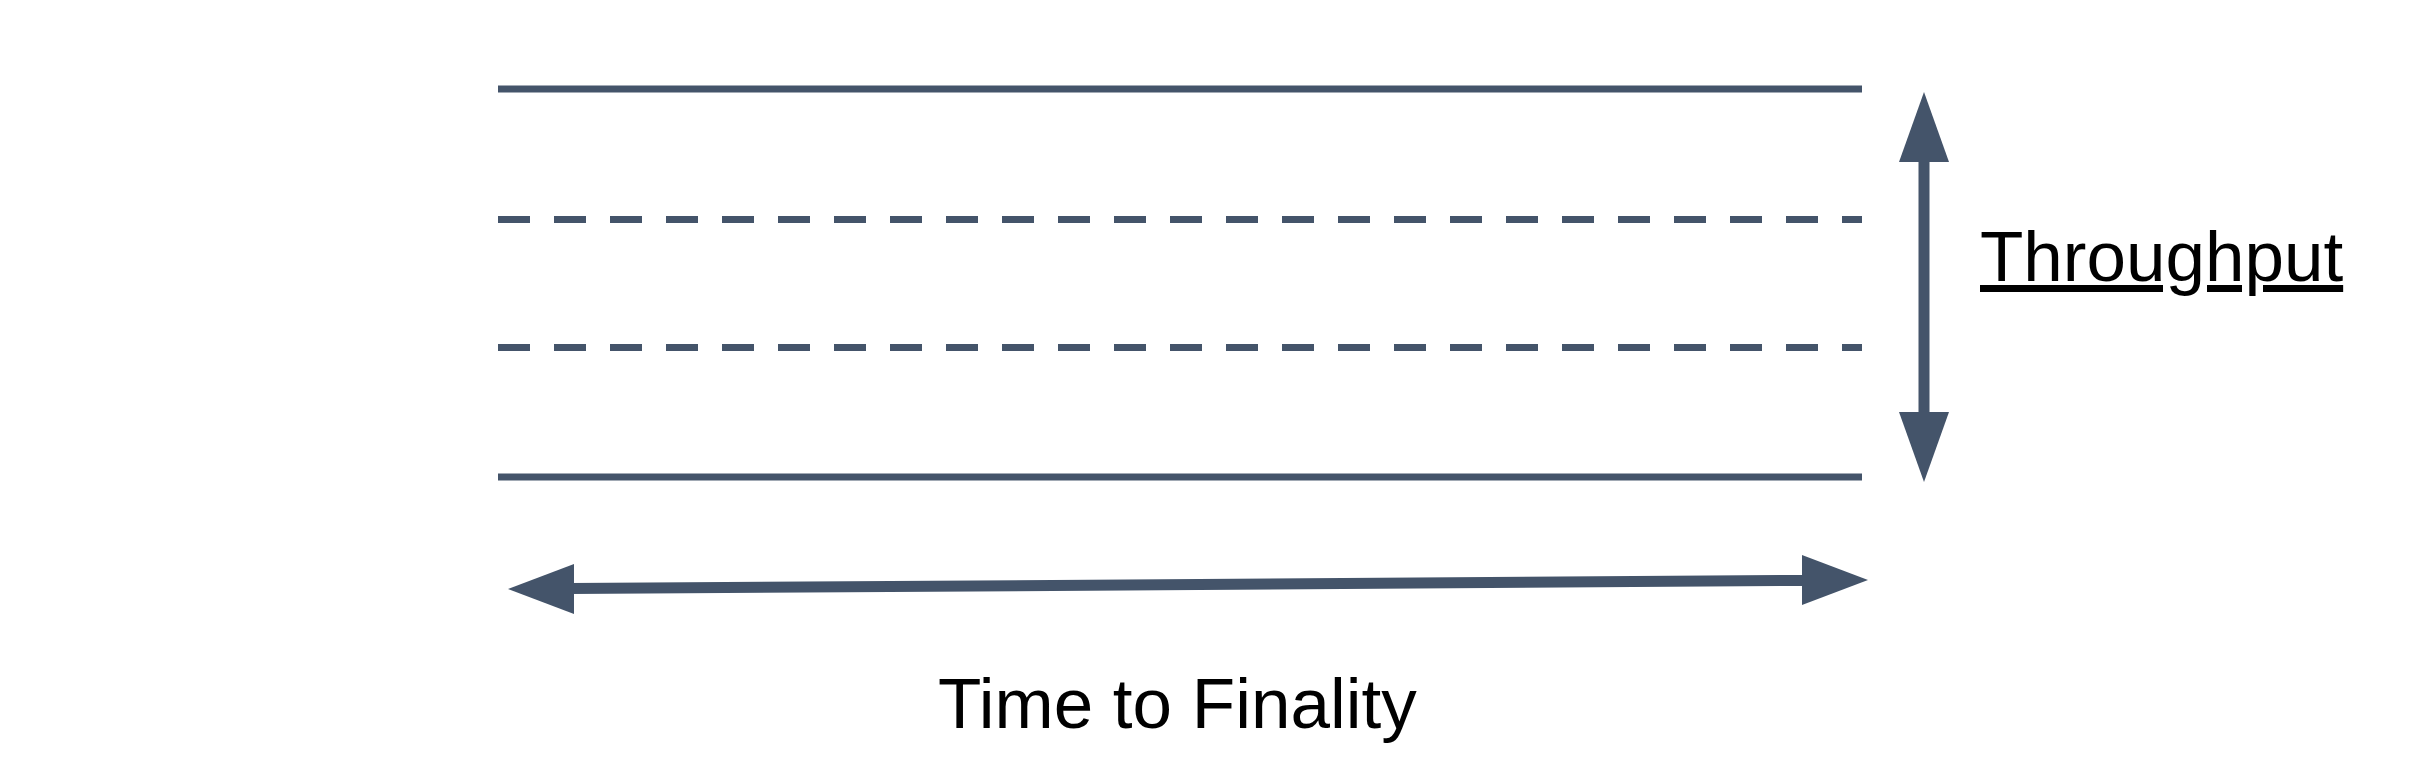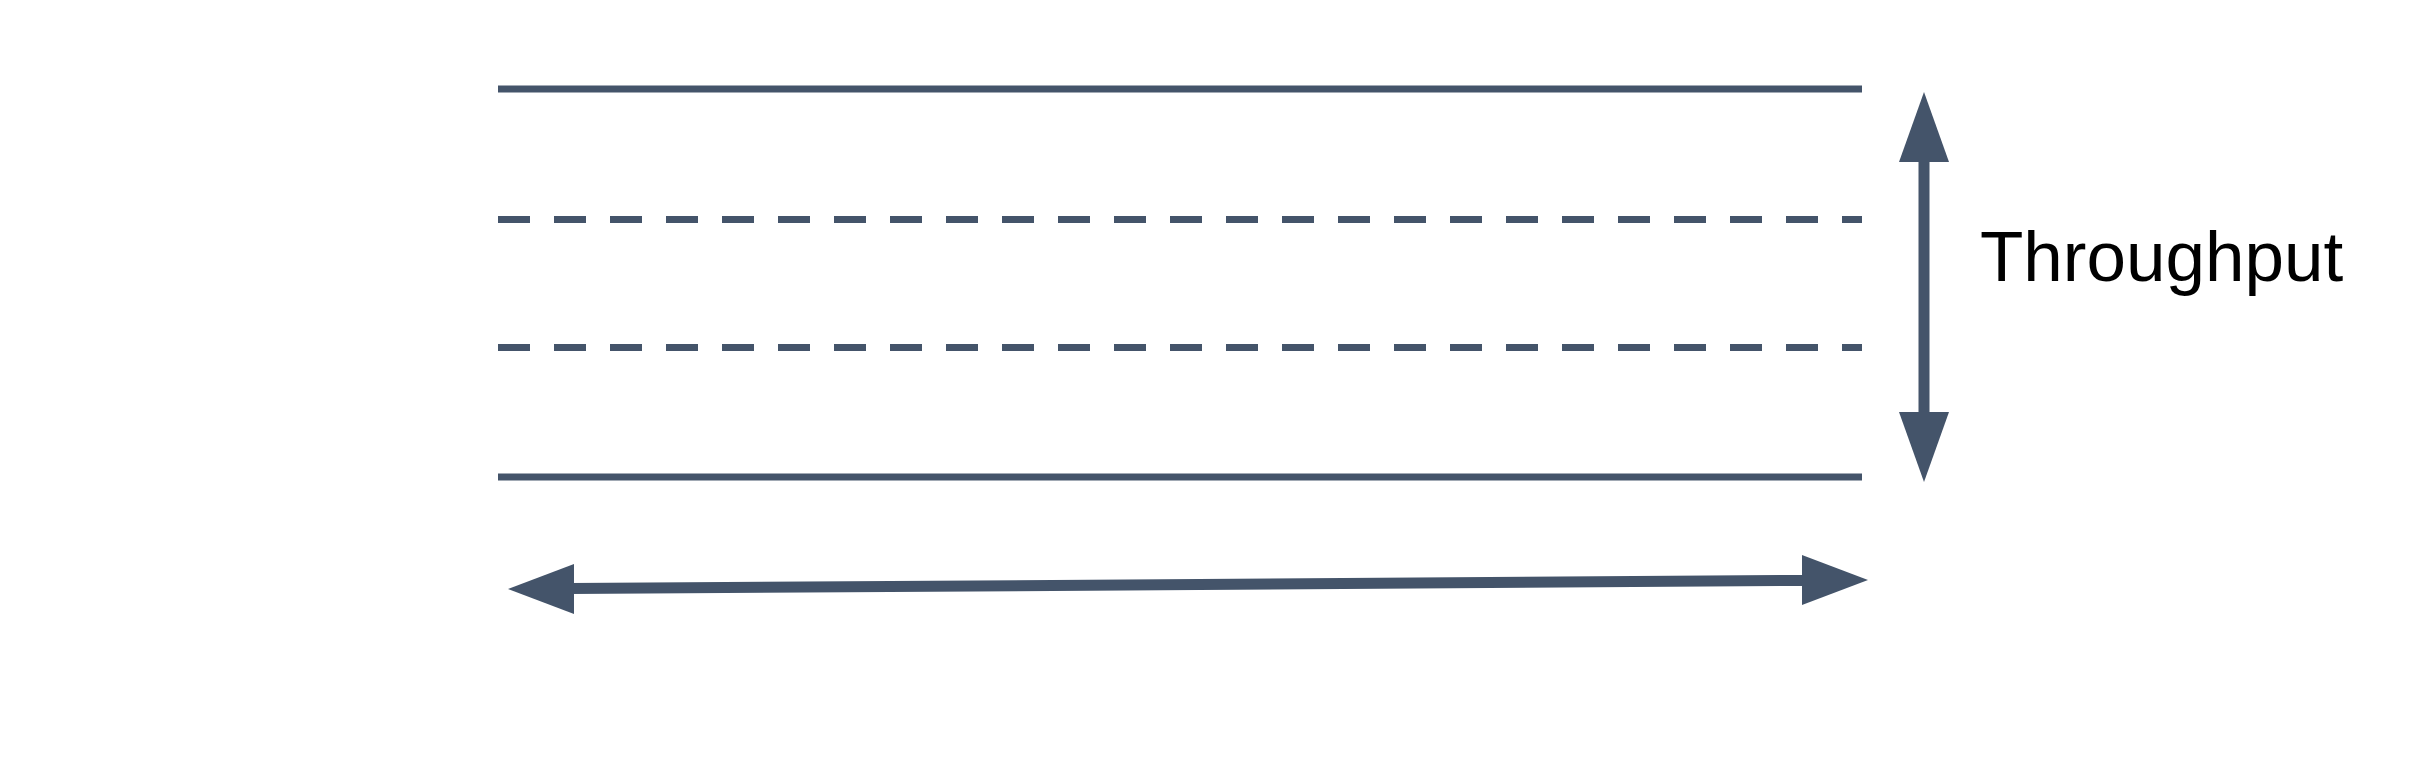--- a/index.html
+++ b/index.html
@@ -24,20 +24,21 @@
     position: absolute;
     color: #000000;
     font-size: 71px;
     line-height: 1;
     white-space: nowrap;
     font-family: "Liberation Sans", sans-serif;
   }
   .label-throughput {
     left: 1980px;
     top: 221px;
+    text-decoration: underline;
   }
   .label-ttf {
     left: 938px;
     top: 668px;
   }
 </style>
 </head>
 <body>
 
 <div class="stage">
@@ -60,14 +61,15 @@
 
     <g>
       <line x1="570" y1="588.6" x2="1806" y2="580.4" stroke-width="11" stroke="#44546a"></line>
       <polygon points="508,589 574,564 574,614" fill="#44546a"></polygon>
       <polygon points="1868,580 1802,555 1802,605" fill="#44546a"></polygon>
     </g>
   </svg>
 
   <div class="label label-throughput">Throughput</div>
 
+  <div class="label label-ttf">Time to Finality</div>
 
 </div>
 
 </body></html>

